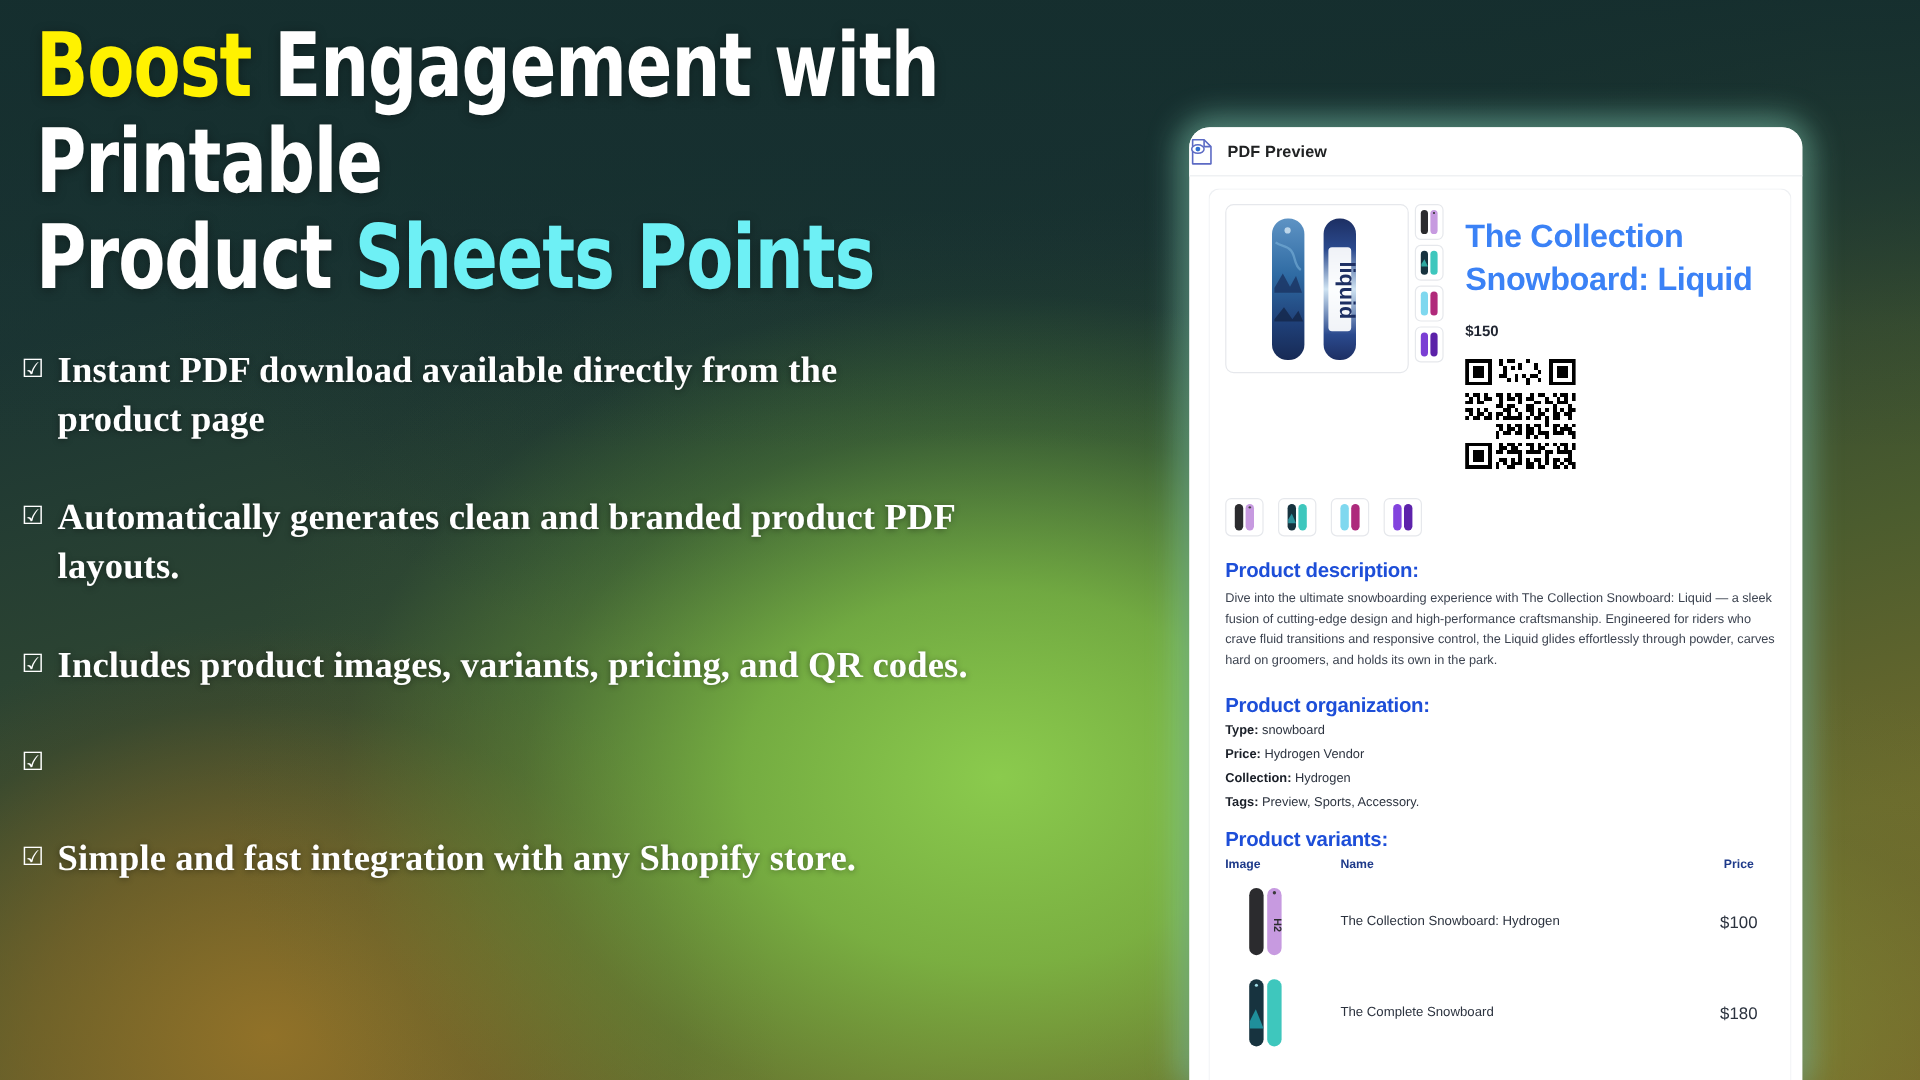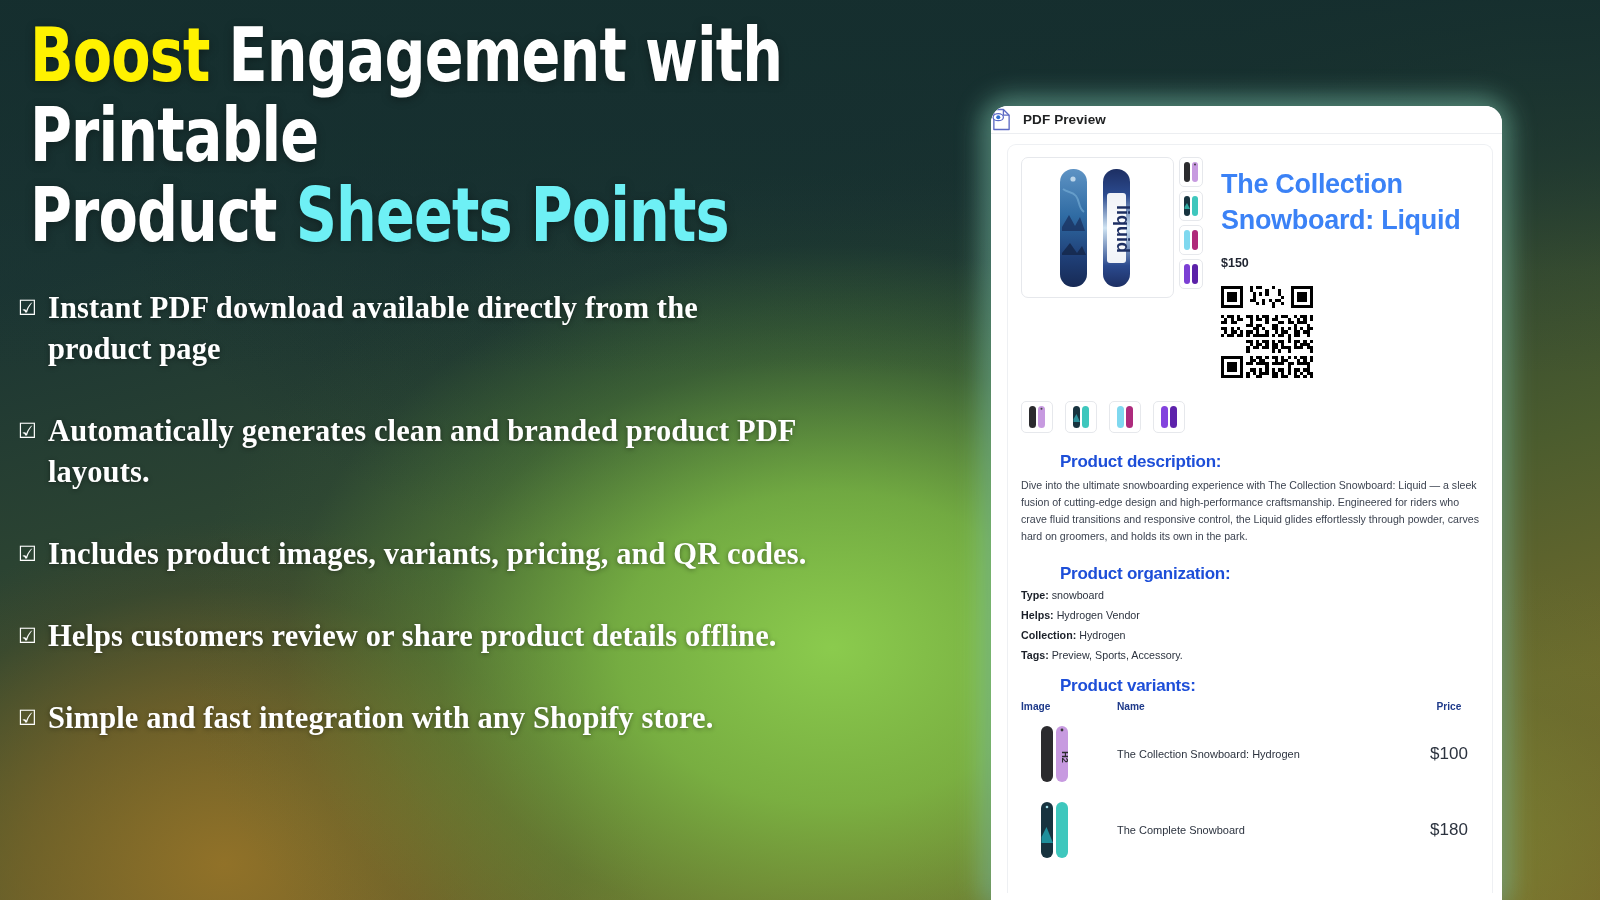--- a/index.html
+++ b/index.html
@@ -102,21 +102,21 @@
     width: 511px;
     height: 800px;
     background: #ffffff;
     border-radius: 17px 17px 0 0;
     overflow: hidden;
     box-shadow: 0 6px 26px rgba(0,0,0,0.22);
   }
 
   
   #card-header {
-    height: 28px;
+    height: 41px;
     display: flex;
     align-items: center;
     border-bottom: 1px solid #eceef1;
     background: #ffffff;
   }
   #pdf-icon { width: 21px; height: 23px; flex: 0 0 auto; }
   #card-title {
     margin-left: 11px;
     font-size: 13.5px;
     font-weight: bold;
@@ -184,21 +184,20 @@
   }
 
   
   .section-head {
     color: #1d4ed8;
     font-size: 17px;
     font-weight: bold;
     letter-spacing: -0.25px;
     margin-top: 19px;
     margin-bottom: 5px;
-    margin-left: 39px;
   }
   .section-head.tight { margin-top: 15px; }
   #desc-body {
     font-size: 10.6px;
     line-height: 1.62;
     color: #3c4350;
     max-width: 465px;
   }
   .org-line {
     font-size: 10.7px;
@@ -217,21 +216,21 @@
     padding-bottom: 4px;
   }
   #variants-table th.price-col, #variants-table td.price-col { text-align: center; }
   #variants-table td {
     font-size: 11px;
     color: #2c333f;
     vertical-align: middle;
     padding: 6px 0;
   }
   #variants-table td.img-col { width: 96px; }
-  #variants-table td.price-col { width: 60px; font-size: 17px; }
+  #variants-table td.price-col { width: 60px; font-size: 14px; }
   .row-thumb { display: flex; align-items: center; height: 64px; padding-left: 18px; }
 
   
   .board { display: block; }
 </style>
 </head>
 <body>
 
 <div id="bg-base"></div>
 <div id="bg-tint"></div>
@@ -251,21 +250,20 @@
   <li class="bullet">
     <span class="bullet-icon">☑</span>
     <span class="bullet-text" style="max-width:820px;">Automatically generates clean and branded product PDF layouts.</span>
   </li>
   <li class="bullet">
     <span class="bullet-icon">☑</span>
     <span class="bullet-text">Includes product images, variants, pricing, and QR codes.</span>
   </li>
   <li class="bullet">
     <span class="bullet-icon">☑</span>
-    <span class="bullet-text">Helps customers review or share product details offline.</span>
   </li>
   <li class="bullet">
     <span class="bullet-icon">☑</span>
     <span class="bullet-text">Simple and fast integration with any Shopify store.</span>
   </li>
 </ul>
 
 <div id="preview-glow"></div>
 
 <div id="preview-card">
@@ -417,21 +415,21 @@
 
     <div class="section-head">Product description:</div>
     <div id="desc-body">Dive into the ultimate snowboarding experience with The Collection Snowboard: Liquid — a sleek fusion of cutting-edge design and high-performance craftsmanship. Engineered for riders who crave fluid transitions and responsive control, the Liquid glides effortlessly through powder, carves hard on groomers, and holds its own in the park.</div>
 
     <div class="section-head">Product organization:</div>
     <div class="org-line">
       <b>Type:</b>
       <span>snowboard</span>
     </div>
     <div class="org-line">
-      <b>Helps:</b>
+      <b>Price:</b>
       <span>Hydrogen Vendor</span>
     </div>
     <div class="org-line">
       <b>Collection:</b>
       <span>Hydrogen</span>
     </div>
     <div class="org-line">
       <b>Tags:</b>
       <span>Preview, Sports, Accessory.</span>
     </div>

